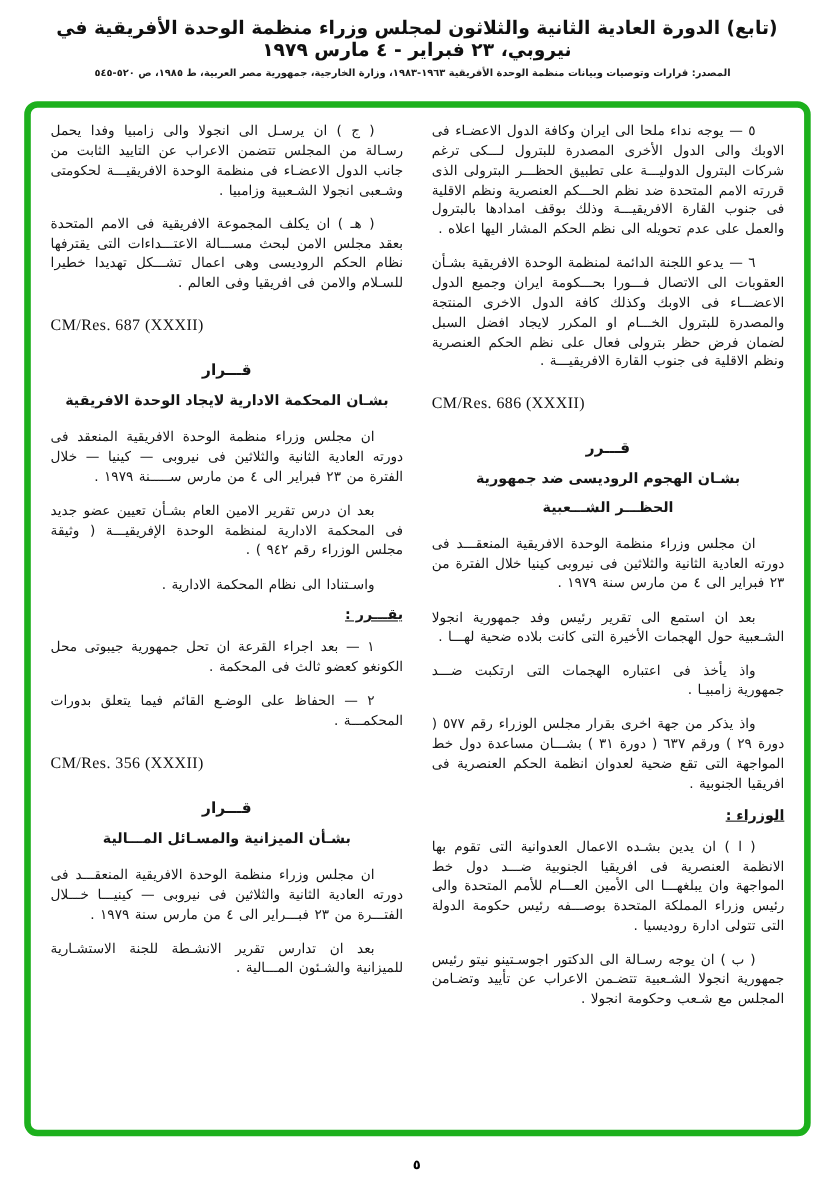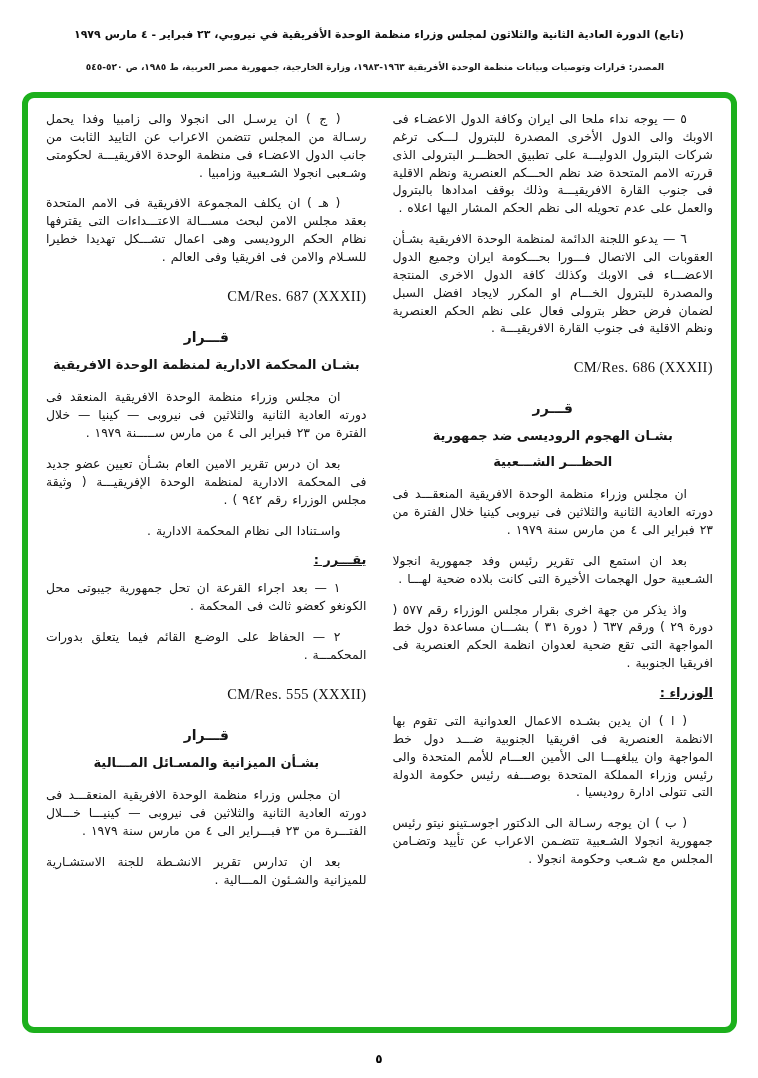--- a/index.html
+++ b/index.html
@@ -6,23 +6,23 @@
   html, body { margin: 0; padding: 0; }
   body {
     width: 758px; height: 1078px;
     background: #ffffff;
     font-family: "DejaVu Sans", sans-serif;
     color: #161616;
     overflow: hidden;
     position: relative;
   }
   .doc-header {
-    position: absolute; top: 28px; left: 18px; right: 18px;
+    position: absolute; top: 16px; left: 18px; right: 18px;
     direction: rtl; text-align: center;
-    font-size: 11px; font-weight: bold; color: #101010;
+    font-size: 17px; font-weight: bold; color: #101010;
     letter-spacing: 0;
   }
   .doc-source {
     position: absolute; top: 62px; left: 22px; right: 30px;
     direction: rtl; text-align: center;
     font-size: 9px; font-weight: bold; color: #1c1c1c;
   }
   .green-box {
     position: absolute; top: 92px; left: 22px;
     width: 715px; height: 941px;
@@ -40,21 +40,21 @@
   .col { flex: 1 1 0; min-width: 0; direction: rtl; }
   .para {
     direction: rtl; unicode-bidi: embed;
     text-align: justify; text-align-last: right;
     text-indent: 2.1em;
     font-size: 12.4px; line-height: 1.44;
     margin: 0 0 13px 0;
     word-spacing: 1px;
   }
   .ref {
-    direction: ltr; text-align: right;
+    direction: ltr; text-align: left;
     font-family: "Liberation Serif", "DejaVu Serif", serif;
     font-size: 14.5px; font-weight: normal;
     letter-spacing: 0.4px;
     margin: 26px 0 12px 0;
     color: #0e0e0e;
   }
   .res-heading {
     direction: rtl; text-align: center;
     font-size: 14px; font-weight: bold;
     margin: 24px 0 10px 0;
@@ -91,44 +91,45 @@
       <p class="para">٥ — يوجه نداء ملحا الى ايران وكافة الدول الاعضـاء فى الاوبك والى الدول الأخرى المصدرة للبترول لـــكى ترغم شركات البترول الدوليـــة على تطبيق الحظـــر البترولى الذى قررته الامم المتحدة ضد نظم الحـــكم العنصرية ونظم الاقلية فى جنوب القارة الافريقيـــة وذلك بوقف امدادها بالبترول والعمل على عدم تحويله الى نظم الحكم المشار اليها اعلاه .</p>
       <p class="para">٦ — يدعو اللجنة الدائمة لمنظمة الوحدة الافريقية بشـأن العقوبات الى الاتصال فـــورا بحـــكومة ايران وجميع الدول الاعضـــاء فى الاوبك وكذلك كافة الدول الاخرى المنتجة والمصدرة للبترول الخـــام او المكرر لايجاد افضل السبل لضمان فرض حظر بترولى فعال على نظم الحكم العنصرية ونظم الاقلية فى جنوب القارة الافريقيـــة .</p>
 
       <div class="ref section-gap">CM/Res. 686 (XXXII)</div>
       <div class="res-heading">قـــرر</div>
       <div class="res-title">بشـان الهجوم الروديسى ضد جمهورية</div>
       <div class="res-title after-gap">الحظـــر الشـــعبية</div>
 
       <p class="para">ان مجلس وزراء منظمة الوحدة الافريقية المنعقـــد فى دورته العادية الثانية والثلاثين فى نيروبى كينيا خلال الفترة من ٢٣ فبراير الى ٤ من مارس سنة ١٩٧٩ .</p>
       <p class="para">بعد ان استمع الى تقرير رئيس وفد جمهورية انجولا الشـعبية حول الهجمات الأخيرة التى كانت بلاده ضحية لهـــا .</p>
+      <p class="para">واذ يأخذ فى اعتباره الهجمات التى ارتكبت ضـــد جمهورية زامبيـا .</p>
       <p class="para">واذ يذكر من جهة اخرى بقرار مجلس الوزراء رقم ٥٧٧ ( دورة ٢٩ ) ورقم ٦٣٧ ( دورة ٣١ ) بشـــان مساعدة دول خط المواجهة التى تقع ضحية لعدوان انظمة الحكم العنصرية فى افريقيا الجنوبية .</p>
 
       <div class="decide-label">الوزراء :</div>
       <p class="para">( ا ) ان يدين بشـده الاعمال العدوانية التى تقوم بها الانظمة العنصرية فى افريقيا الجنوبية ضـــد دول خط المواجهة وان يبلغهـــا الى الأمين العـــام للأمم المتحدة والى رئيس وزراء المملكة المتحدة بوصـــفه رئيس حكومة الدولة التى تتولى ادارة روديسيا .</p>
       <p class="para">( ب ) ان يوجه رسـالة الى الدكتور اجوسـتينو نيتو رئيس جمهورية انجولا الشـعبية تتضـمن الاعراب عن تأييد وتضـامن المجلس مع شـعب وحكومة انجولا .</p>
     </div>
 
     <div class="col">
       <p class="para">( ج ) ان يرسـل الى انجولا والى زامبيا وفدا يحمل رسـالة من المجلس تتضمن الاعراب عن التاييد الثابت من جانب الدول الاعضـاء فى منظمة الوحدة الافريقيـــة لحكومتى وشـعبى انجولا الشـعبية وزامبيا .</p>
       <p class="para">( هـ ) ان يكلف المجموعة الافريقية فى الامم المتحدة بعقد مجلس الامن لبحث مســـالة الاعتـــداءات التى يقترفها نظام الحكم الروديسى وهى اعمال تشـــكل تهديدا خطيرا للسـلام والامن فى افريقيا وفى العالم .</p>
 
       <div class="ref section-gap">CM/Res. 687 (XXXII)</div>
       <div class="res-heading">قـــرار</div>
-      <div class="res-title after-gap">بشـان المحكمة الادارية لمنظمة الوحدة الافريقية</div>
+      <div class="res-title after-gap">بشـان المحكمة الادارية لايجاد الوحدة الافريقية</div>
 
       <p class="para">ان مجلس وزراء منظمة الوحدة الافريقية المنعقد فى دورته العادية الثانية والثلاثين فى نيروبى — كينيا — خلال الفترة من ٢٣ فبراير الى ٤ من مارس ســـــنة ١٩٧٩ .</p>
       <p class="para">بعد ان درس تقرير الامين العام بشـأن تعيين عضو جديد فى المحكمة الادارية لمنظمة الوحدة الإفريقيـــة ( وثيقة مجلس الوزراء رقم ٩٤٢ ) .</p>
       <p class="para">واسـتنادا الى نظام المحكمة الادارية .</p>
 
       <div class="decide-label">يقـــرر :</div>
       <p class="para">١ — بعد اجراء القرعة ان تحل جمهورية جيبوتى محل الكونغو كعضو ثالث فى المحكمة .</p>
       <p class="para">٢ — الحفاظ على الوضـع القائم فيما يتعلق بدورات المحكمـــة .</p>
 
-      <div class="ref section-gap">CM/Res. 555 (XXXII)</div>
+      <div class="ref section-gap">CM/Res. 356 (XXXII)</div>
       <div class="res-heading">قـــرار</div>
       <div class="res-title after-gap">بشـأن الميزانية والمسـائل المـــالية</div>
 
       <p class="para">ان مجلس وزراء منظمة الوحدة الافريقية المنعقـــد فى دورته العادية الثانية والثلاثين فى نيروبى — كينيـــا خـــلال الفتـــرة من ٢٣ فبـــراير الى ٤ من مارس سنة ١٩٧٩ .</p>
       <p class="para">بعد ان تدارس تقرير الانشـطة للجنة الاستشـارية للميزانية والشـئون المـــالية .</p>
     </div>
 
   </div>
 </div>
 

